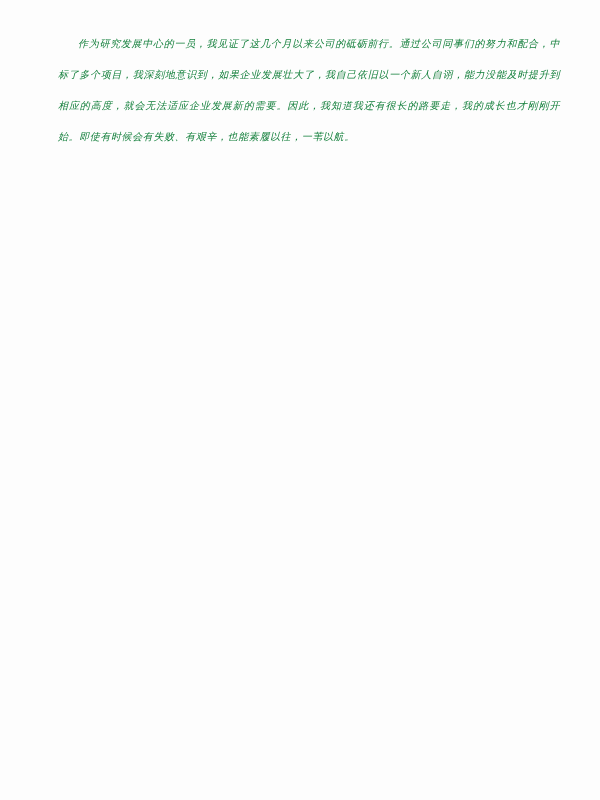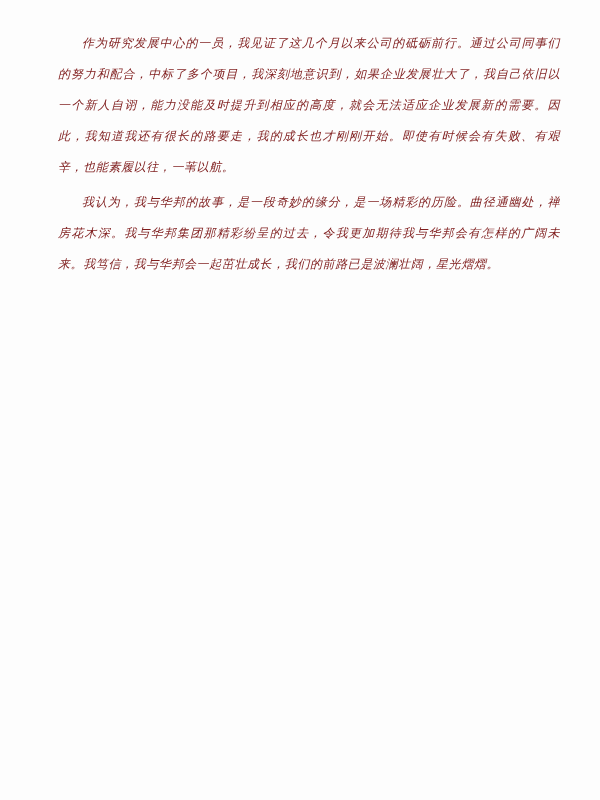--- a/index.html
+++ b/index.html
@@ -19,35 +19,34 @@
     height: 800px;
     background: #fdfdfd;
     box-sizing: border-box;
     padding: 28px 40px 0 58px;
   }
   .doc-body {
     color: #1b1b1b;
   }
   .para {
     margin: 0 0 2px 0;
-    font-size: 12px;
+    font-size: 10px;
     line-height: 31px;
     letter-spacing: 0.6px;
     text-align: justify;
     text-justify: inter-ideograph;
     text-indent: 2em;
-    color: #7f1d1d;
+    color: #15803d;
     font-style: italic;
     font-weight: 500;
   }
   .para + .para {
     margin-top: 4px;
   }
 </style>
 </head>
 <body>
 
 <div class="page">
   <div class="doc-body">
     <p class="para">作为研究发展中心的一员，我见证了这几个月以来公司的砥砺前行。通过公司同事们的努力和配合，中标了多个项目，我深刻地意识到，如果企业发展壮大了，我自己依旧以一个新人自诩，能力没能及时提升到相应的高度，就会无法适应企业发展新的需要。因此，我知道我还有很长的路要走，我的成长也才刚刚开始。即使有时候会有失败、有艰辛，也能素履以往，一苇以航。</p>
-    <p class="para">我认为，我与华邦的故事，是一段奇妙的缘分，是一场精彩的历险。曲径通幽处，禅房花木深。我与华邦集团那精彩纷呈的过去，令我更加期待我与华邦会有怎样的广阔未来。我笃信，我与华邦会一起茁壮成长，我们的前路已是波澜壮阔，星光熠熠。</p>
   </div>
 </div>
 
 </body></html>

